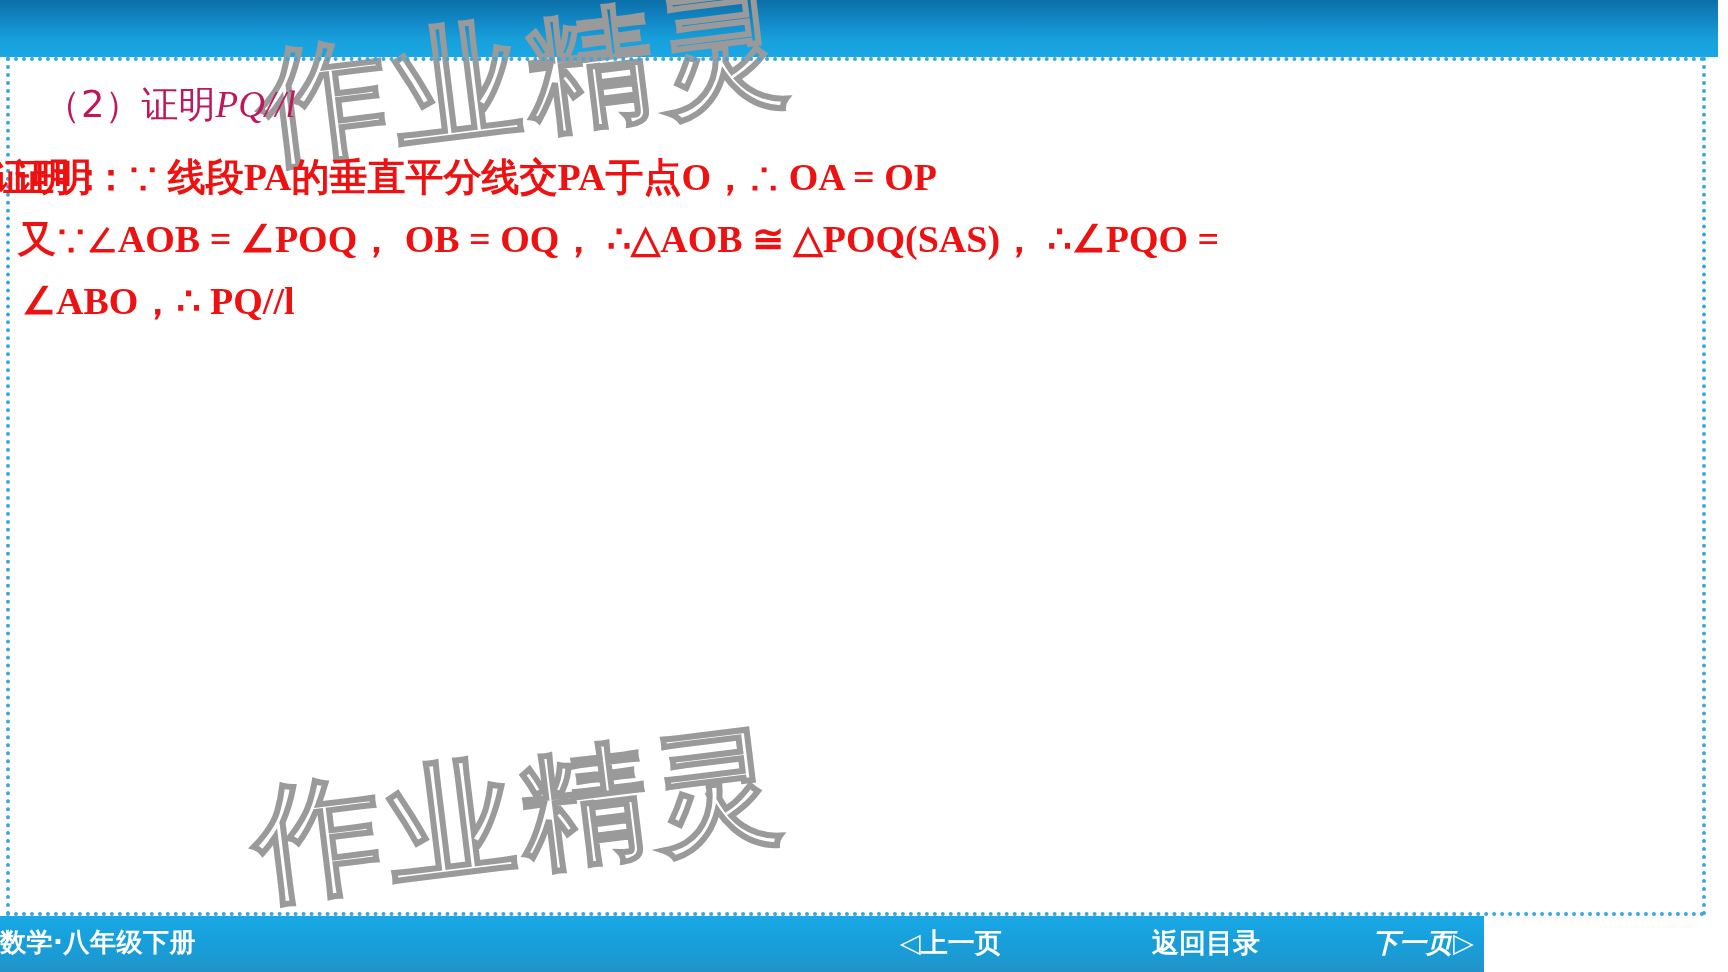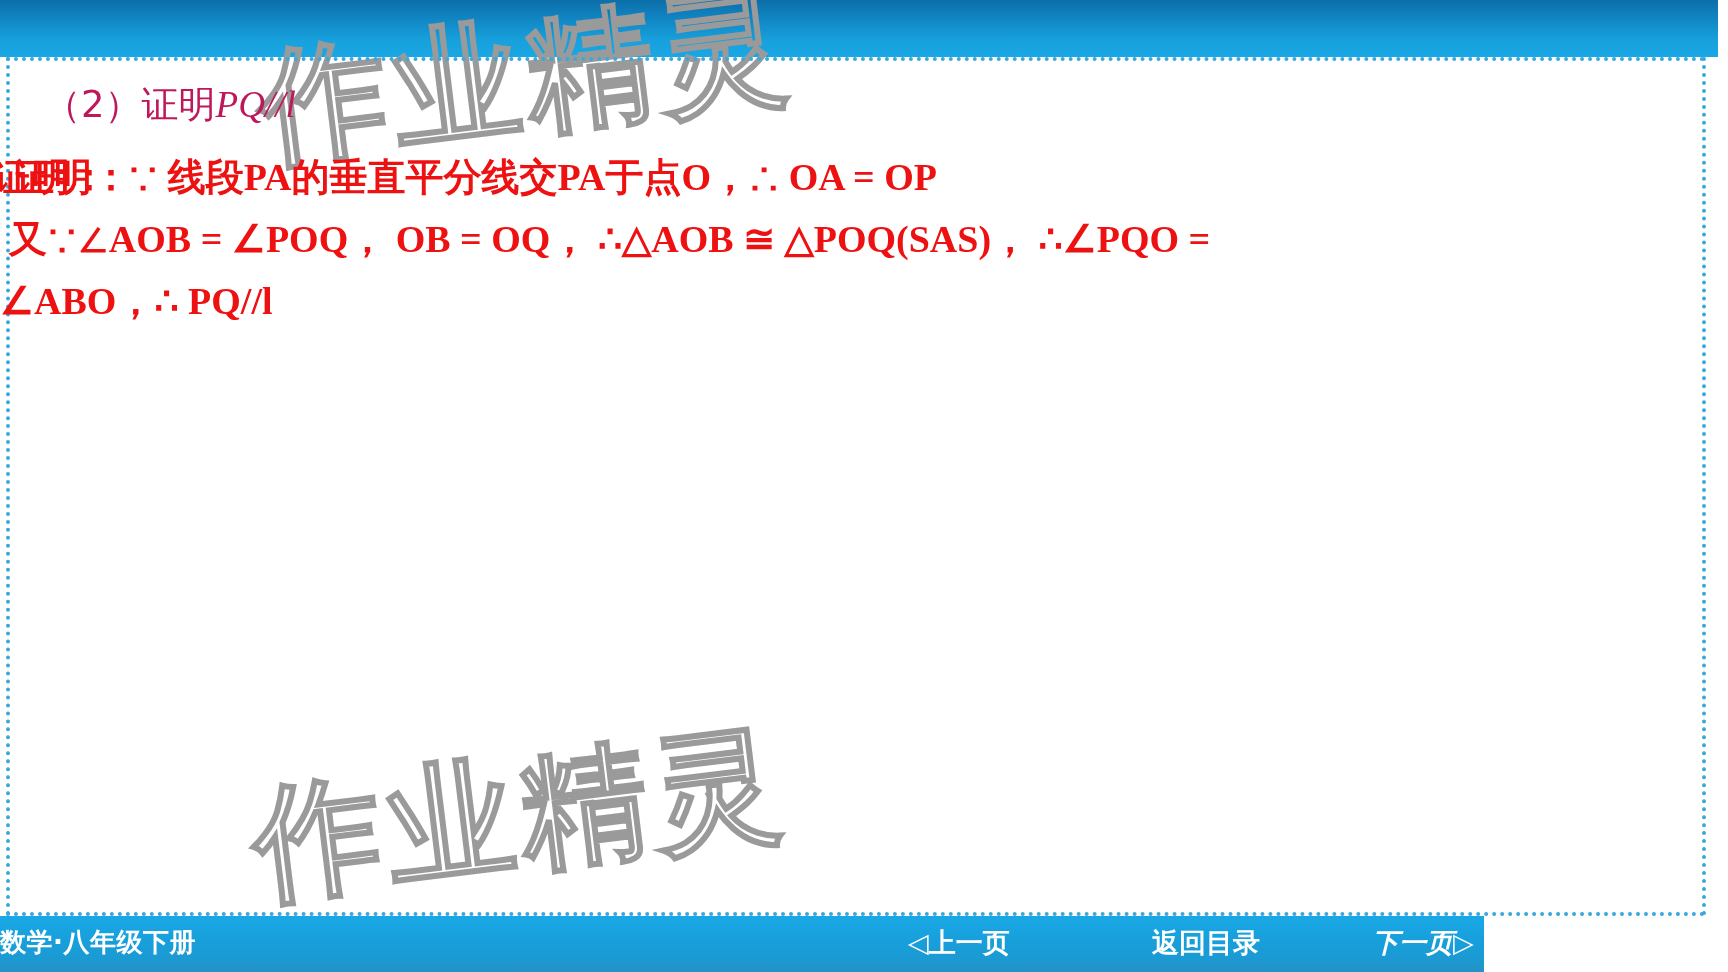--- a/index.html
+++ b/index.html
@@ -176,21 +176,21 @@
   .nav-btn {
     position: absolute;
     bottom: 11px;
     font-family: "DejaVu Sans", sans-serif;
     font-weight: bold;
     font-size: 27px;
     color: #ffffff;
     white-space: nowrap;
     cursor: pointer;
   }
-  .nav-prev { left: 900px; margin-left: 8px; }
+  .nav-prev { left: 900px; }
   .nav-menu { left: 1152px; text-align: center; }
   .nav-next { left: 1372px; font-style: italic; }
 </style>
 </head>
 <body>
 
 <div id="slide">
 
   <div class="top-band"></div>
   <div class="top-band-right-gap"></div>
@@ -206,25 +206,25 @@
     </div>
 
     <div class="proof">
 
       <div class="proof-line" style="height:62px;">
         <span class="ghost-overlap l1-a cnb">证明：</span>
         <span class="ghost-overlap l1-b cnb">证明：</span>
         <span class="l1-rest mth">∵ 线段PA的垂直平分线交PA于点O，∴ OA = OP</span>
       </div>
 
-      <div class="proof-line mth" style="padding-left:9px;">
+      <div class="proof-line mth" style="padding-left:18px;">
         <span>又∵∠AOB = ∠POQ，  OB = OQ，  ∴△AOB ≅ △POQ(SAS)，  ∴∠PQO =</span>
       </div>
 
-      <div class="proof-line mth" style="">
+      <div class="proof-line mth" style="padding-left:22px;">
         <span>∠ABO，∴ PQ//l</span>
       </div>
 
     </div>
 
     <div class="watermark wm-bottom">作业精灵</div>
 
   </div>
 
   <div class="bottom-band">

